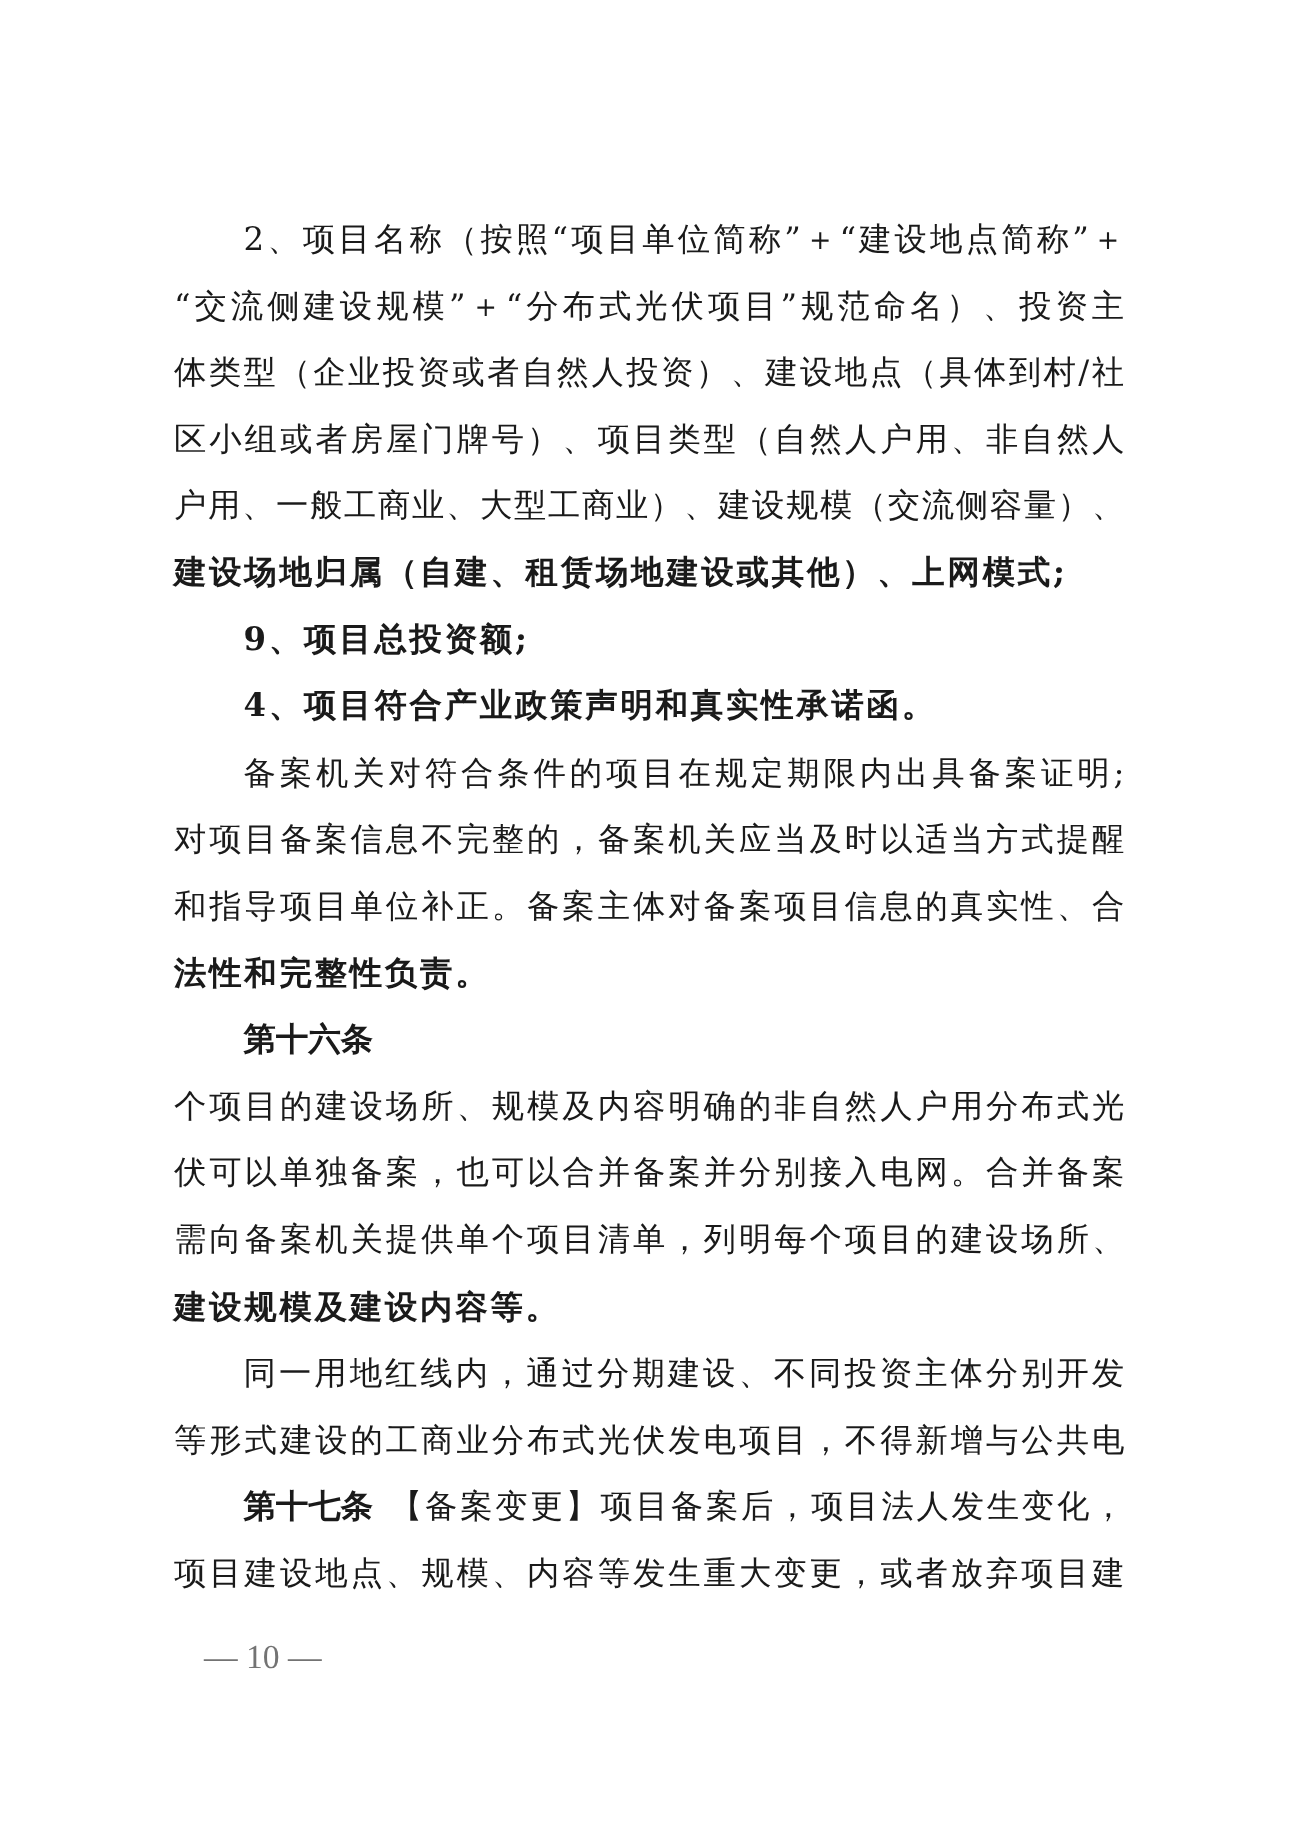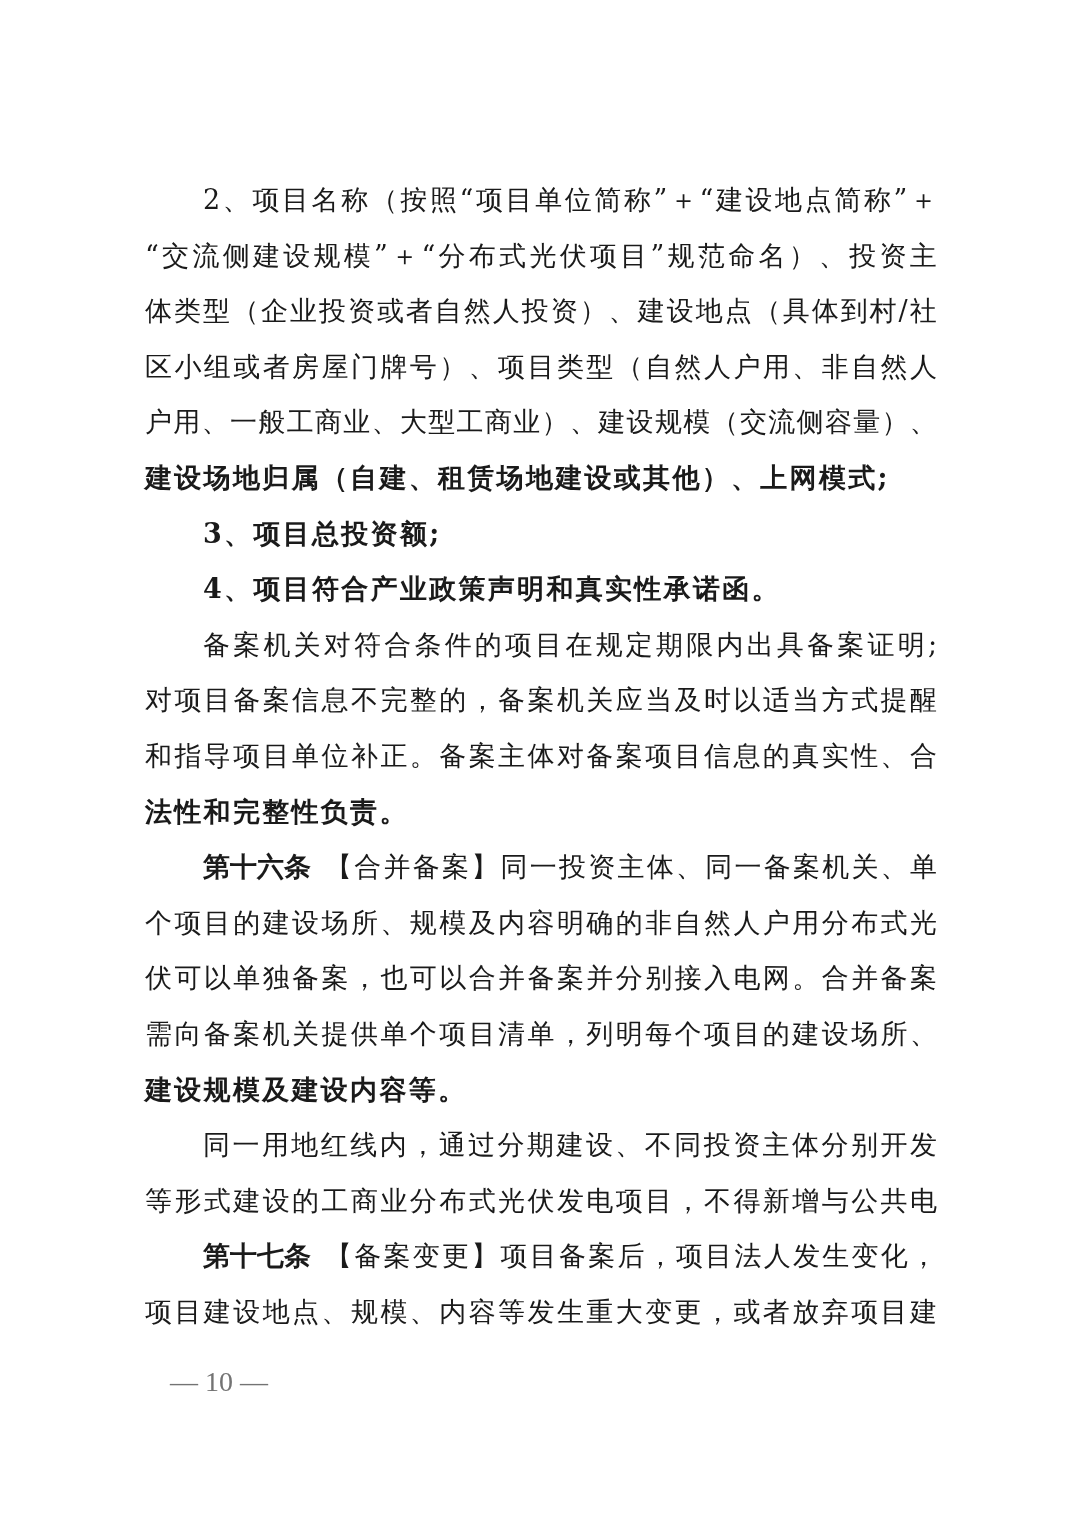--- a/index.html
+++ b/index.html
@@ -178,21 +178,21 @@
           <span class="ch">侧</span>
           <span class="ch">容</span>
           <span class="ch">量</span>
           <span class="ch">）</span>
           <span class="ch">、</span>
         </div>
       <div class="line last">建设场地归属（自建、租赁场地建设或其他）、上网模式;</div>
     </div>
 
     <div class="para">
-      <div class="line indent last">3、项目总投资额;</div>
+      <div class="line indent last">9、项目总投资额;</div>
     </div>
 
     <div class="para">
       <div class="line indent last">4、项目符合产业政策声明和真实性承诺函。</div>
     </div>
 
     <div class="para">
       <div class="line indent">
           <span class="ch">备</span>
           <span class="ch">案</span>
@@ -277,21 +277,20 @@
           <span class="ch">性</span>
           <span class="ch">、</span>
           <span class="ch">合</span>
         </div>
       <div class="line last">法性和完整性负责。</div>
     </div>
 
     <div class="para">
       <div class="line indent">
         <span class="bold">第十六条</span>
-        <span style="flex:1; text-align:justify; text-align-last:justify; padding-left:14px;">【合并备案】同一投资主体、同一备案机关、单</span>
       </div>
       <div class="line">
           <span class="ch">个</span>
           <span class="ch">项</span>
           <span class="ch">目</span>
           <span class="ch">的</span>
           <span class="ch">建</span>
           <span class="ch">设</span>
           <span class="ch">场</span>
           <span class="ch">所</span>

